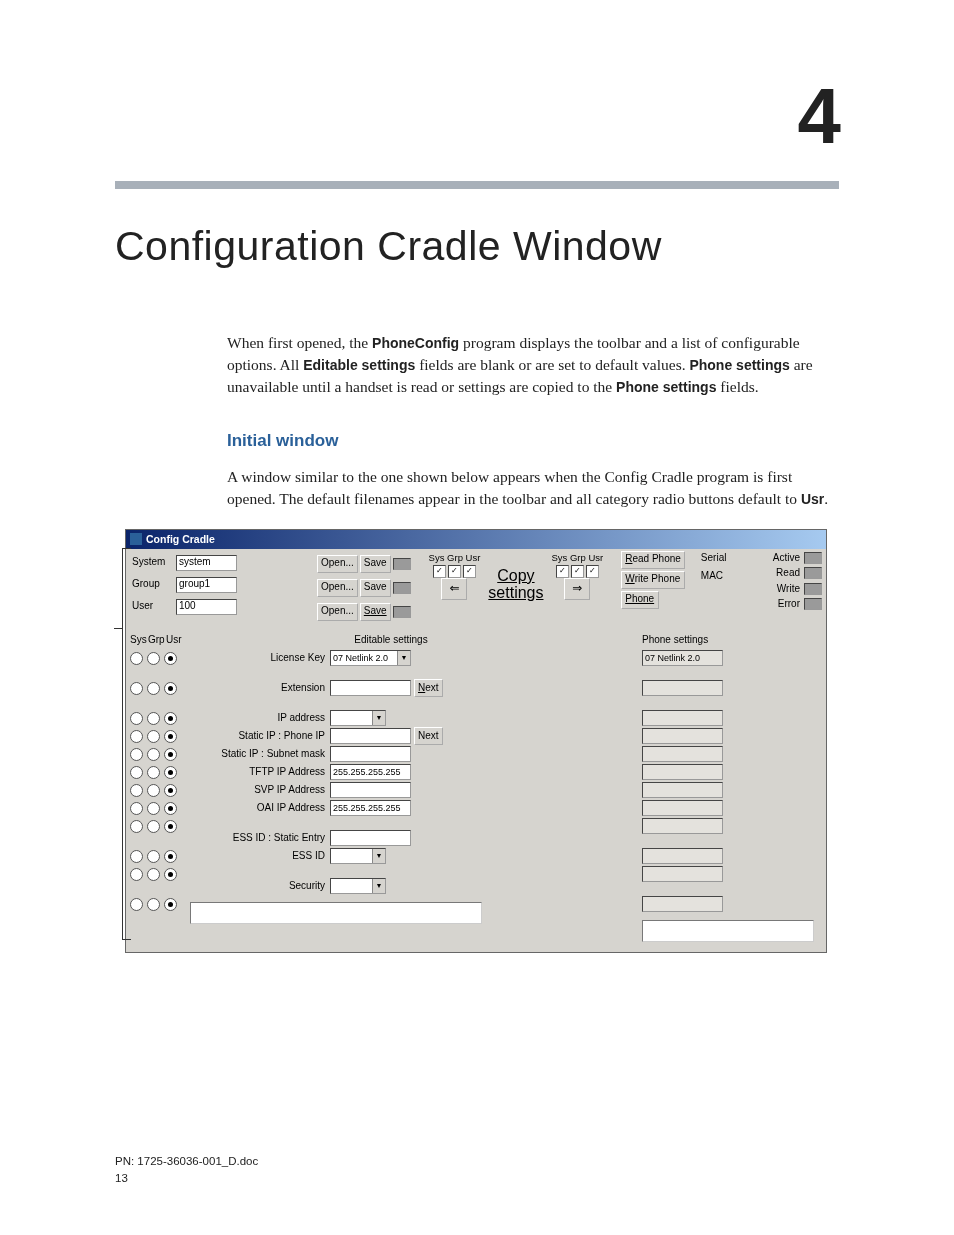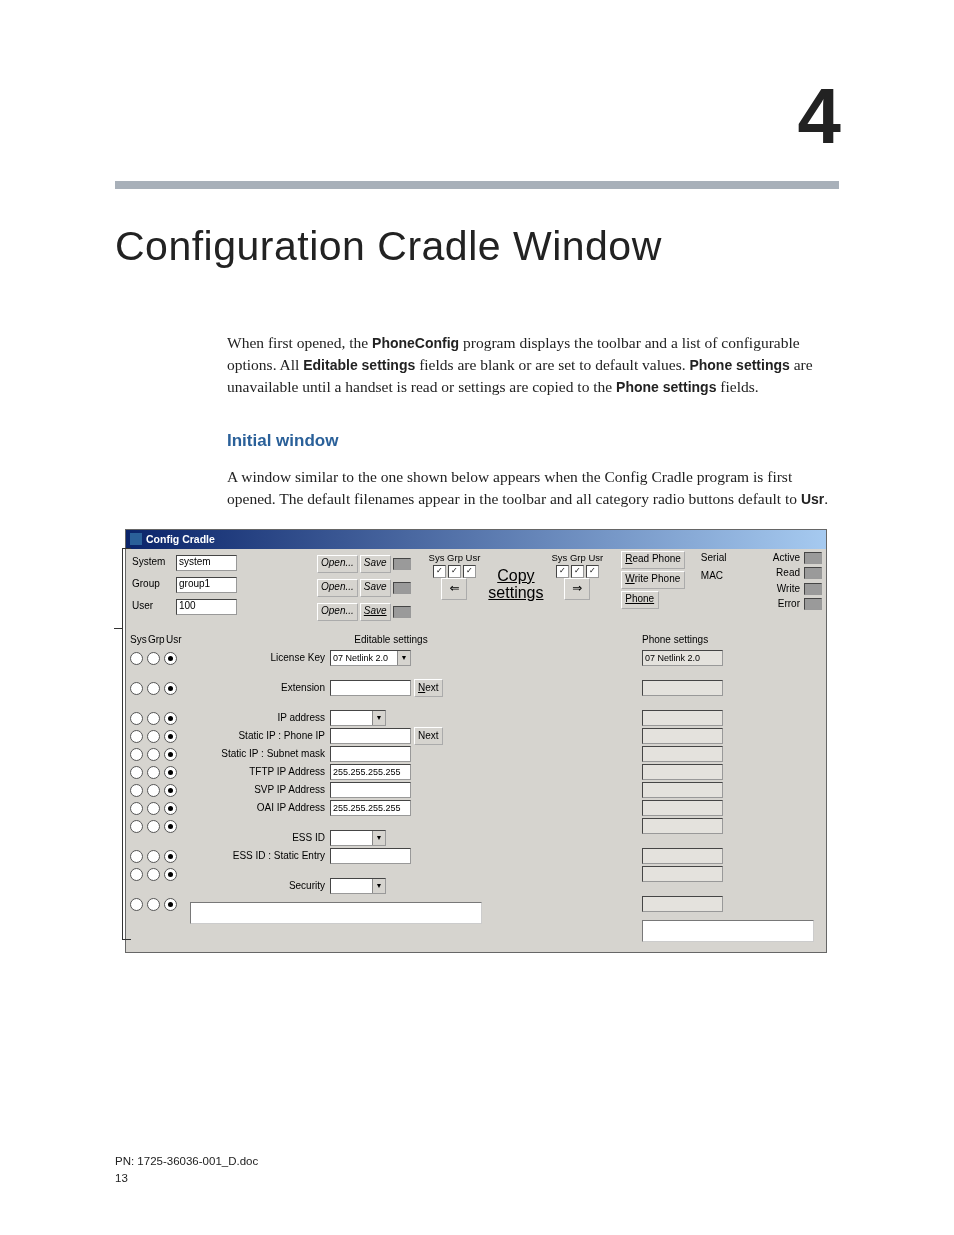--- a/index.html
+++ b/index.html
@@ -92,21 +92,21 @@
       <div class="toolbar-row">
         <span class="field-label">Group</span>
         <span class="field-input">group1</span>
       </div>
       <div class="toolbar-row">
         <span class="field-label">User</span>
         <span class="field-input">100</span>
       </div>
     </div>
 
-    <div class="cols3" style="margin-left:70px;font-style:italic;">
+    <div class="cols3" style="margin-left:70px;">
       <div class="toolbar-row">
         <span class="btn">Open...</span>
         <span class="btn">Save</span>
         <span class="indicator"></span>
       </div>
       <div class="toolbar-row">
         <span class="btn">Open...</span>
         <span class="btn">Save</span>
         <span class="indicator"></span>
       </div>
@@ -285,30 +285,30 @@
       <div class="setting-row">
           <span class="setting-label">SVP IP Address</span>
           <span class="setting-input"></span>
         </div>
       <div class="setting-row">
           <span class="setting-label">OAI IP Address</span>
           <span class="setting-input">255.255.255.255</span>
         </div>
       <div class="gap-row"></div>
       <div class="setting-row">
+          <span class="setting-label">ESS ID : Static Entry</span>
+          <span class="setting-input"></span>
+        </div>
+      <div class="setting-row">
           <span class="setting-label">ESS ID</span>
           <span class="setting-input dd" style="width:50px;">
             <span></span>
             <span class="dd-arrow">▼</span>
           </span>
         </div>
-      <div class="setting-row">
-          <span class="setting-label">ESS ID : Static Entry</span>
-          <span class="setting-input"></span>
-        </div>
       <div class="gap-row"></div>
       <div class="setting-row">
           <span class="setting-label">Security</span>
           <span class="setting-input dd" style="width:50px;">
             <span></span>
             <span class="dd-arrow">▼</span>
           </span>
         </div>
       <div style="height:20px; border:1px inset #ccc; margin-top:8px; background:#fff; width:290px;"></div>
     </div>

